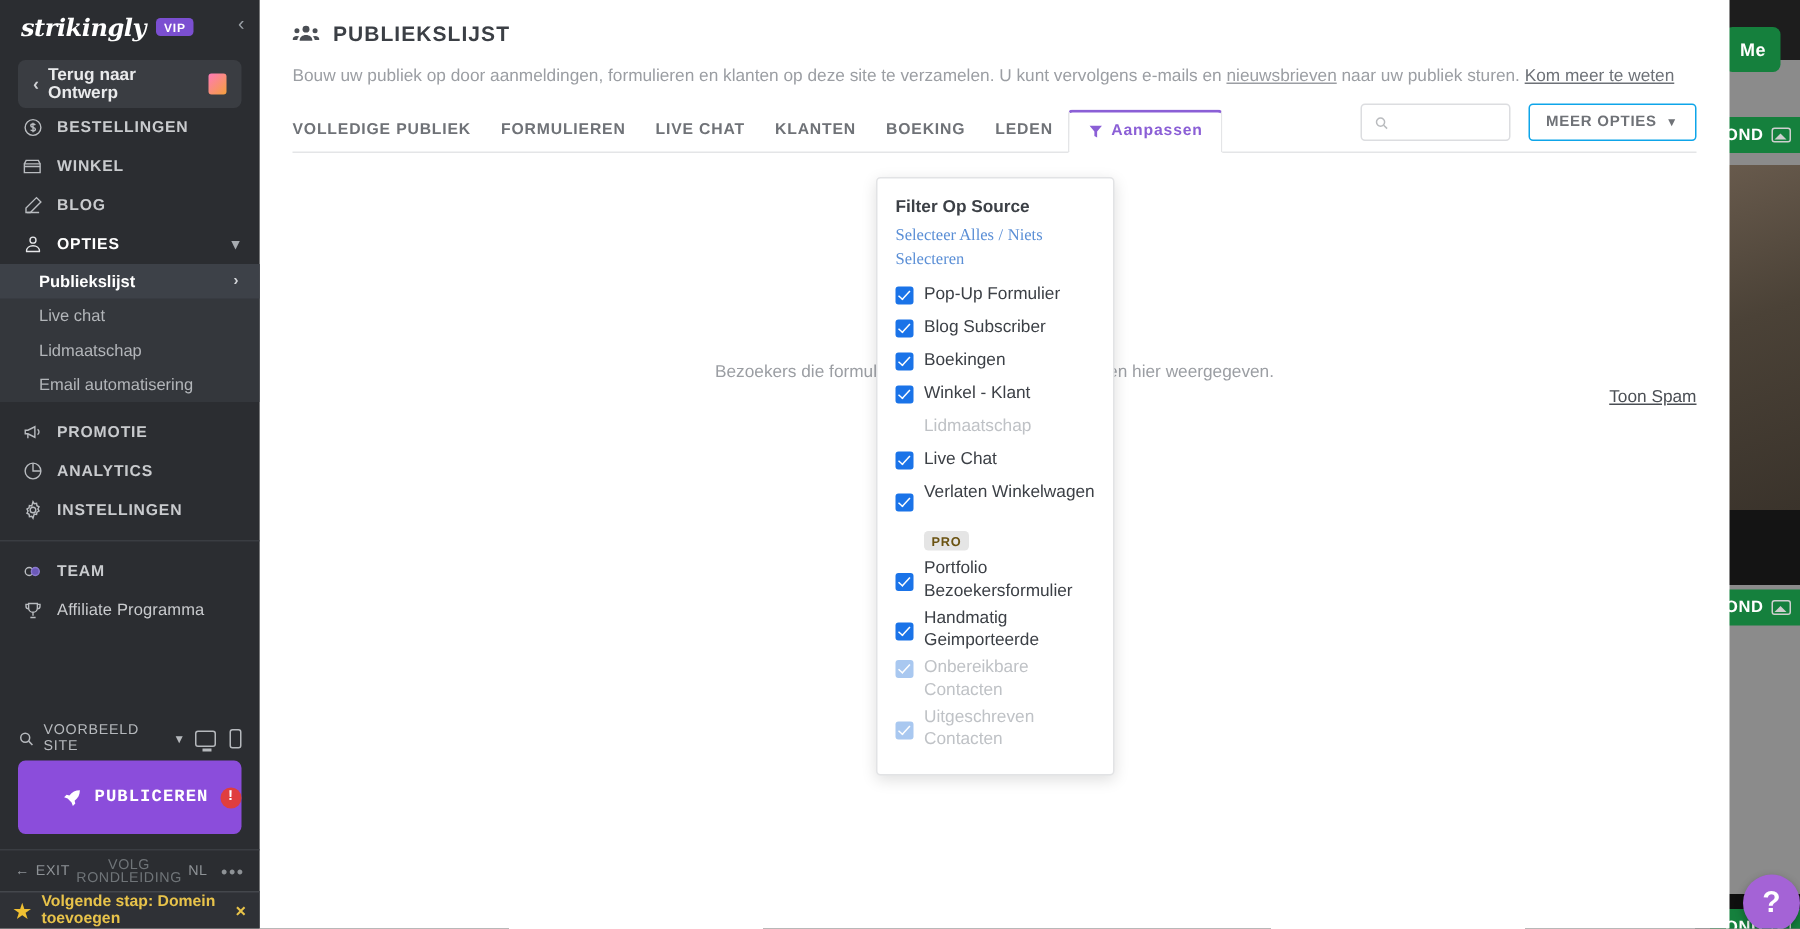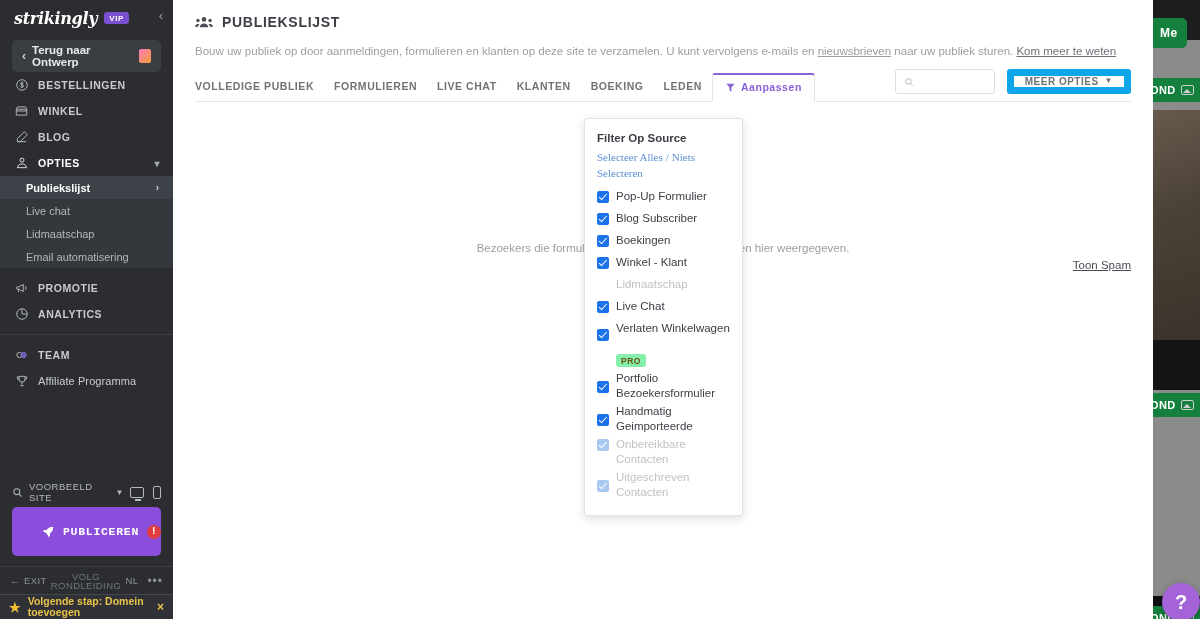--- a/index.html
+++ b/index.html
@@ -148,22 +148,22 @@
   }
   .tabs-right { position: absolute; right: 22px; top: -4px; display: flex; align-items: center; gap: 12px; }
   .search-box {
     width: 100px; height: 25px; border: 1px solid #dcdde0; border-radius: 3px;
     display: flex; align-items: center; padding: 0 8px; background: #fff;
   }
   .search-box .s-ico { color: #b9bbbe; font-size: 10px; }
   .search-box input { border: none; outline: none; font-size: 11px; width: 100%; margin-left: 5px; color: #555; background: transparent; }
   .search-box input::placeholder { color: #c3c5c8; }
   .more-btn {
-    height: 25px; border: 7px solid #0ea5e9; border-radius: 3px; background: #fff;
-    display: flex; align-items: flex-start; gap: 6px; padding: 0 11px; cursor: pointer;
+    height: 25px; border: 1px solid #0ea5e9; border-radius: 3px; background: #fff;
+    display: flex; align-items: center; gap: 6px; padding: 0 11px; cursor: pointer;
     font-size: 10px; font-weight: bold; letter-spacing: .5px; color: #6f7277;
   }
 
   .empty-area { position: relative; height: 180px; }
   .empty-text {
     position: absolute; left: 0; right: 0; top: 140px; text-align: center;
     font-size: 11.5px; color: #9b9ea3;
   }
   .spam-link {
     position: absolute; right: 22px; top: 157px;
@@ -189,21 +189,21 @@
   .fp-row .cb::after {
     content: ""; position: absolute; left: 3.6px; top: 1.2px;
     width: 3px; height: 6.5px; border: solid #fff; border-width: 0 1.7px 1.7px 0;
     transform: rotate(42deg);
   }
   .fp-row .cb.muted { background: #a9c8f0; }
   .fp-row .lb { font-size: 11.5px; color: #3c4046; line-height: 15px; padding-top: 1px; }
   .fp-row .lb.dim { color: #bfc2c6; }
   .fp-row.nobox { padding-left: 19px; }
   .pro-badge {
-    display: inline-block; background: #86efac; color: #6b5312;
+    display: inline-block; background: #e5e5e5; color: #6b5312;
     font-size: 8.5px; font-weight: bold; letter-spacing: .5px;
     padding: 2px 5px 1px; border-radius: 3px; margin-top: 18px;
   }
 
   svg { display: block; }
 </style>
 </head>
 <body>
 
 <div id="root">
@@ -324,20 +324,29 @@
         <span>PROMOTIE</span>
       </div>
       <div class="sb-item">
         <span class="ico">
           <svg width="14" height="14" viewBox="0 0 24 24" fill="none" stroke="#b9bcc0" stroke-width="1.6">
             <circle cx="12" cy="12" r="9"></circle>
               <path d="M12 3v9h9"></path>
           </svg>
         </span>
         <span>ANALYTICS</span>
+      </div>
+      <div class="sb-item">
+        <span class="ico">
+          <svg width="14" height="14" viewBox="0 0 24 24" fill="none" stroke="#b9bcc0" stroke-width="1.6">
+            <circle cx="12" cy="12" r="3.2"></circle>
+            <path d="M12 2.5l1.4 2.4 2.7-.5 .4 2.7 2.4 1.3-1.3 2.4 1.3 2.4-2.4 1.3-.4 2.7-2.7-.5L12 21.5l-1.4-2.4-2.7.5-.4-2.7-2.4-1.3 1.3-2.4-1.3-2.4 2.4-1.3.4-2.7 2.7.5z"></path>
+          </svg>
+        </span>
+        <span>INSTELLINGEN</span>
       </div>
     </div>
 
     <div class="sb-sep"></div>
 
     <div class="sb-nav">
       <div class="sb-item">
         <span class="ico">
           <svg width="16" height="14" viewBox="0 0 24 24" fill="none" stroke="#b9bcc0" stroke-width="1.6">
             <circle cx="8.5" cy="12" r="4.5"></circle>

